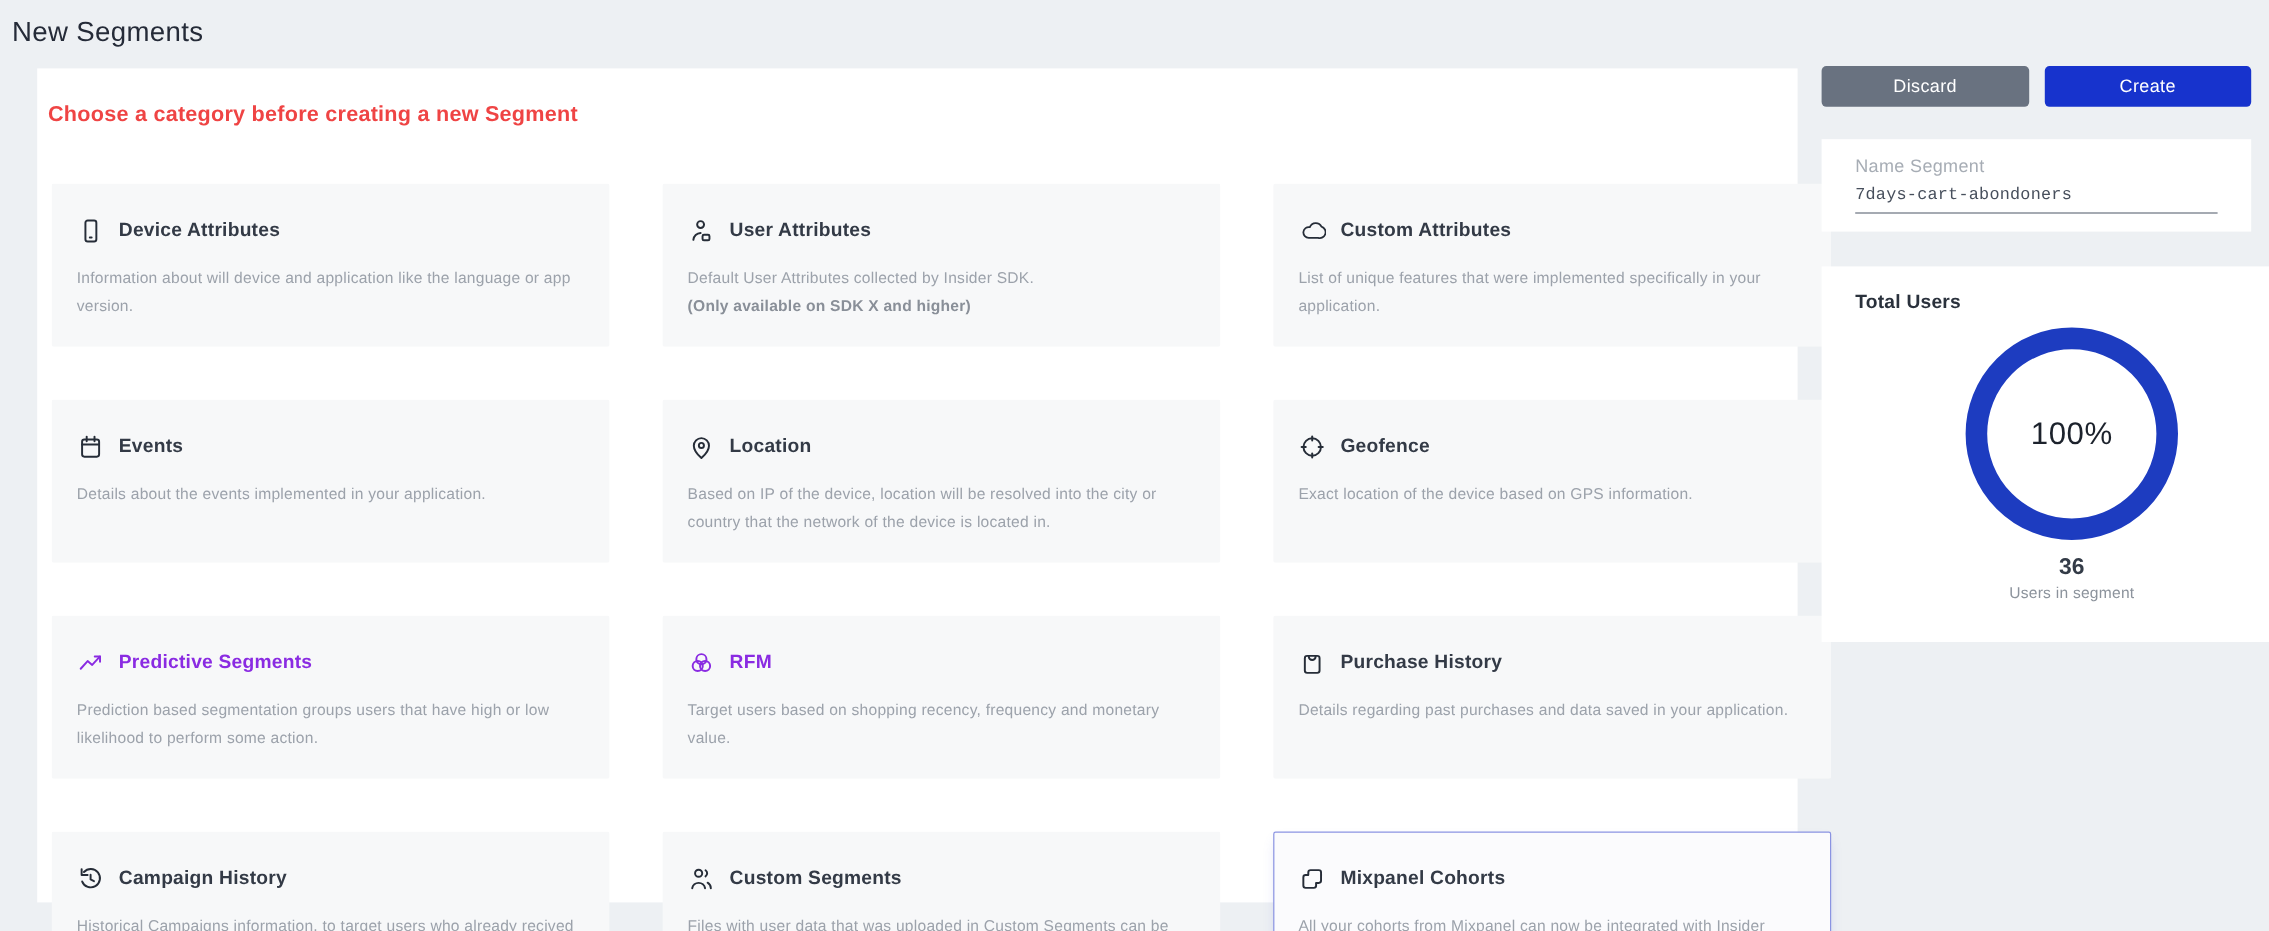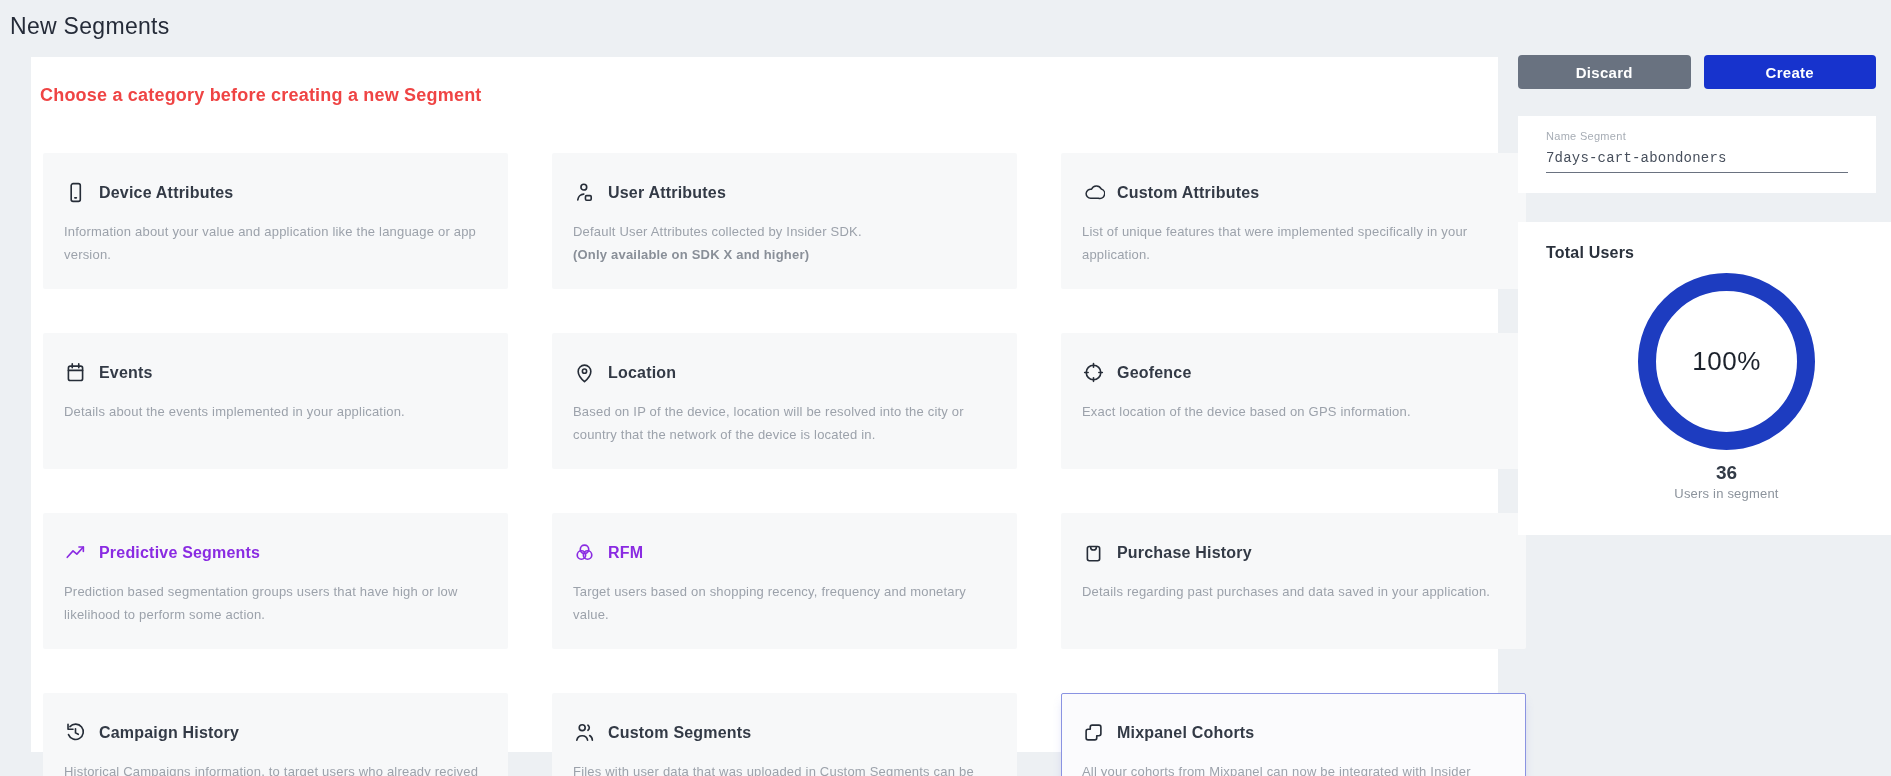--- a/index.html
+++ b/index.html
@@ -28,27 +28,27 @@
     letter-spacing:.2px; max-width:420px; }
   .tile-desc2 { font-size:13px; font-weight:700; color:#898f98; line-height:1.75;
     letter-spacing:.2px; }
   .tile.accent .icon, .tile.accent .tile-title { color:var(--accent-purple,#8a2be2); }
   .tile.selected { background:#fbfbfd; border:1px solid var(--selected-border,#8a93e2);
     box-shadow:0 6px 10px -3px rgba(100,110,220,.28); }
 
   
   .btn-row { position:absolute; left:1518px; top:55px; width:358px; display:flex; gap:13px; }
   .btn { flex:1; height:34px; border:none; border-radius:4px; color:#ffffff;
-    font-family:inherit; font-size:15px; font-weight:700; letter-spacing:.3px; cursor:pointer; }
+    font-family:inherit; font-size:15px; font-weight:400; letter-spacing:.3px; cursor:pointer; }
   .btn-discard { background:var(--discard-gray,#697280); }
   .btn-create { background:var(--accent-blue,#1733cd); }
 
   .name-card { position:absolute; left:1518px; top:116px; width:358px; height:77px;
     background:#ffffff; padding:14px 28px 0 28px; }
-  .name-label { font-size:11px; color:#a7adb5; letter-spacing:.3px; }
+  .name-label { font-size:15px; color:#a7adb5; letter-spacing:.3px; }
   .name-input { display:block; width:100%; margin-top:6px; border:none;
     border-bottom:1px solid #6a7280; background:transparent; font-family:Liberation Mono, monospace;
     font-size:14px; color:#474f5c; padding:2px 0 6px 0; outline:none; letter-spacing:.2px; }
 
   .users-card { position:absolute; left:1518px; top:222px; width:417px; height:313px;
     background:#ffffff; padding-top:22px; }
   .users-title { margin-left:28px; font-size:16px; font-weight:700; color:#2a313c;
     letter-spacing:.2px; }
   .donut { width:177px; height:177px; margin:11px auto 0 auto; border-radius:50%;
     border:18px solid var(--donut-blue,#1d3cc0); display:flex; align-items:center;
@@ -70,21 +70,21 @@
       <div class="tile">
     <div class="tile-head">
       <span class="icon">
             <svg viewBox="0 0 24 24" fill="none" stroke="currentColor" stroke-width="1.7" stroke-linecap="round" stroke-linejoin="round">
               <rect x="7.5" y="2.8" width="9.5" height="18.4" rx="2"></rect>
               <line x1="11.3" y1="17.6" x2="12.9" y2="17.6"></line>
             </svg>
           </span>
       <span class="tile-title">Device Attributes</span>
     </div>
-    <div class="tile-desc">Information about your value and application like the language or app version.</div>
+    <div class="tile-desc">Information about will device and application like the language or app version.</div>
 
   </div>
       <div class="tile">
     <div class="tile-head">
       <span class="icon">
             <svg viewBox="0 0 24 24" fill="none" stroke="currentColor" stroke-width="1.7" stroke-linecap="round" stroke-linejoin="round">
               <circle cx="11.3" cy="6.4" r="3"></circle>
               <path d="M5 19.7a6.6 6.6 0 0 1 6.3-6"></path>
               <rect x="13" y="15.3" width="6" height="4.8" rx="1.2"></rect>
             </svg>

